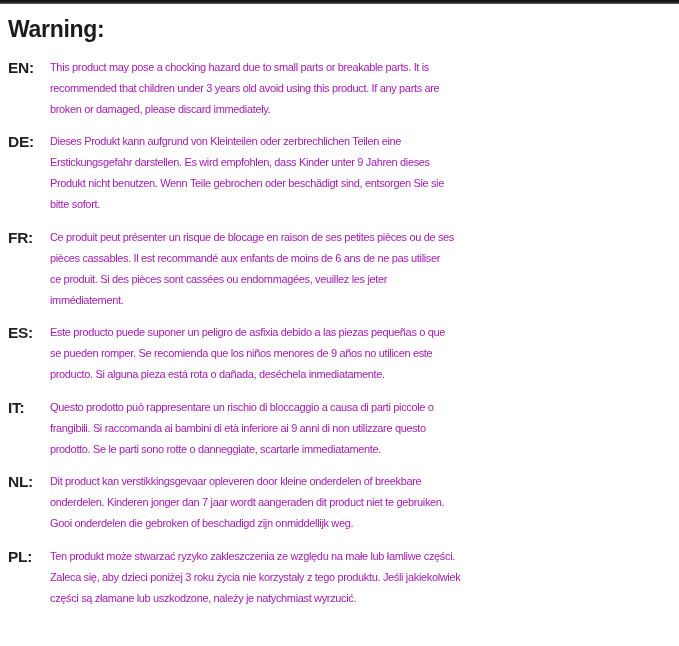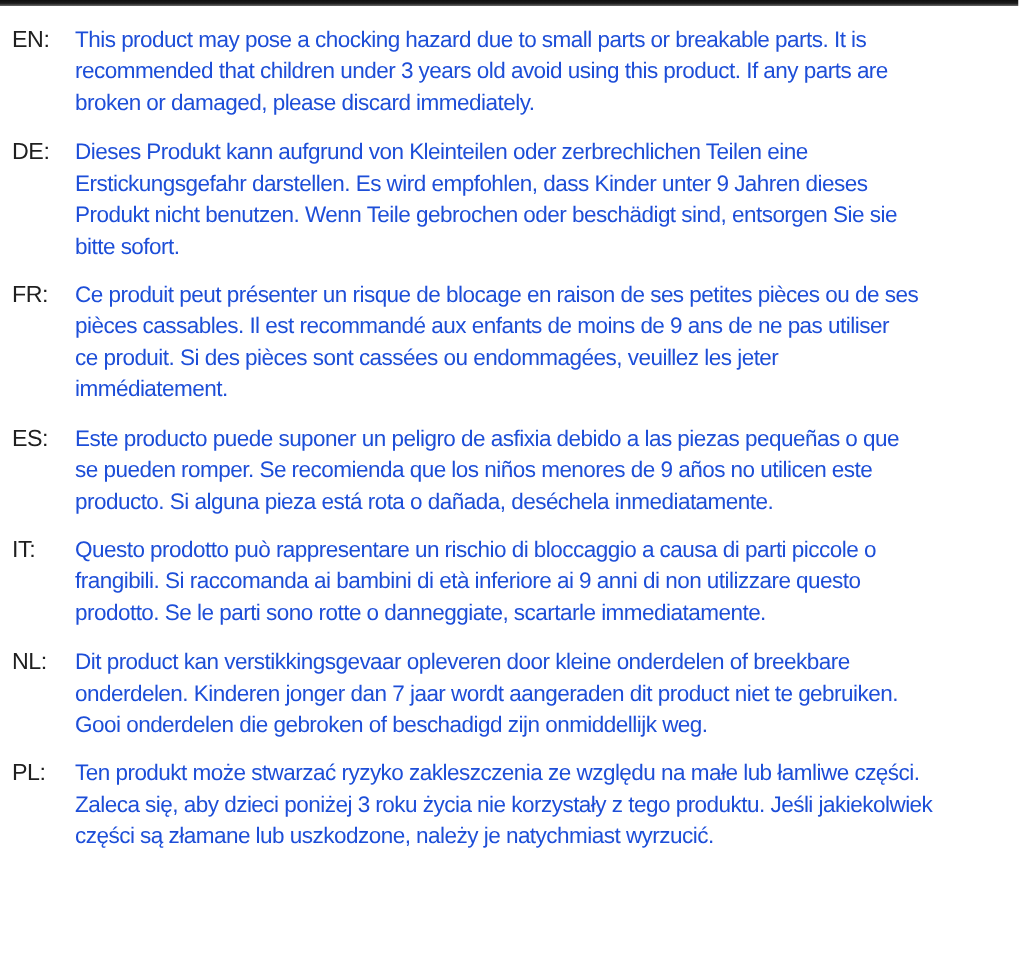--- a/index.html
+++ b/index.html
@@ -37,61 +37,62 @@
     line-height: 1.2;
   }
   .warning-section {
     display: flex;
     align-items: flex-start;
     margin-bottom: 11.5px;
   }
   .lang-label {
     flex: 0 0 42px;
     font-size: 15.5px;
-    font-weight: normal;
+    font-weight: bold;
     color: #1f1f1f;
     letter-spacing: -0.3px;
     line-height: 21px;
   }
   .warning-text {
     flex: 1 1 auto;
-    font-size: 15px;
+    font-size: 11px;
     line-height: 21px;
     letter-spacing: -0.35px;
-    color: #1d4ed8;
+    color: #a21caf;
     white-space: pre-line;
   }
 </style>
 </head>
 <body>
 
 <div class="top-bar"></div>
 
 <div class="content">
 
+  <h1 class="page-title">Warning:</h1>
 
   <div class="warning-section">
     <span class="lang-label">EN:</span>
     <span class="warning-text">This product may pose a chocking hazard due to small parts or breakable parts. It is
 recommended that children under 3 years old avoid using this product. If any parts are
 broken or damaged, please discard immediately.</span>
   </div>
 
   <div class="warning-section">
     <span class="lang-label">DE:</span>
     <span class="warning-text">Dieses Produkt kann aufgrund von Kleinteilen oder zerbrechlichen Teilen eine
 Erstickungsgefahr darstellen. Es wird empfohlen, dass Kinder unter 9 Jahren dieses
 Produkt nicht benutzen. Wenn Teile gebrochen oder beschädigt sind, entsorgen Sie sie
 bitte sofort.</span>
   </div>
 
   <div class="warning-section">
     <span class="lang-label">FR:</span>
     <span class="warning-text">Ce produit peut présenter un risque de blocage en raison de ses petites pièces ou de ses
-pièces cassables. Il est recommandé aux enfants de moins de 9 ans de ne pas utiliser
+pièces cassables. Il est recommandé aux enfants de moins de 6 ans de ne pas utiliser
 ce produit. Si des pièces sont cassées ou endommagées, veuillez les jeter
 immédiatement.</span>
   </div>
 
   <div class="warning-section">
     <span class="lang-label">ES:</span>
     <span class="warning-text">Este producto puede suponer un peligro de asfixia debido a las piezas pequeñas o que
 se pueden romper. Se recomienda que los niños menores de 9 años no utilicen este
 producto. Si alguna pieza está rota o dañada, deséchela inmediatamente.</span>
   </div>

